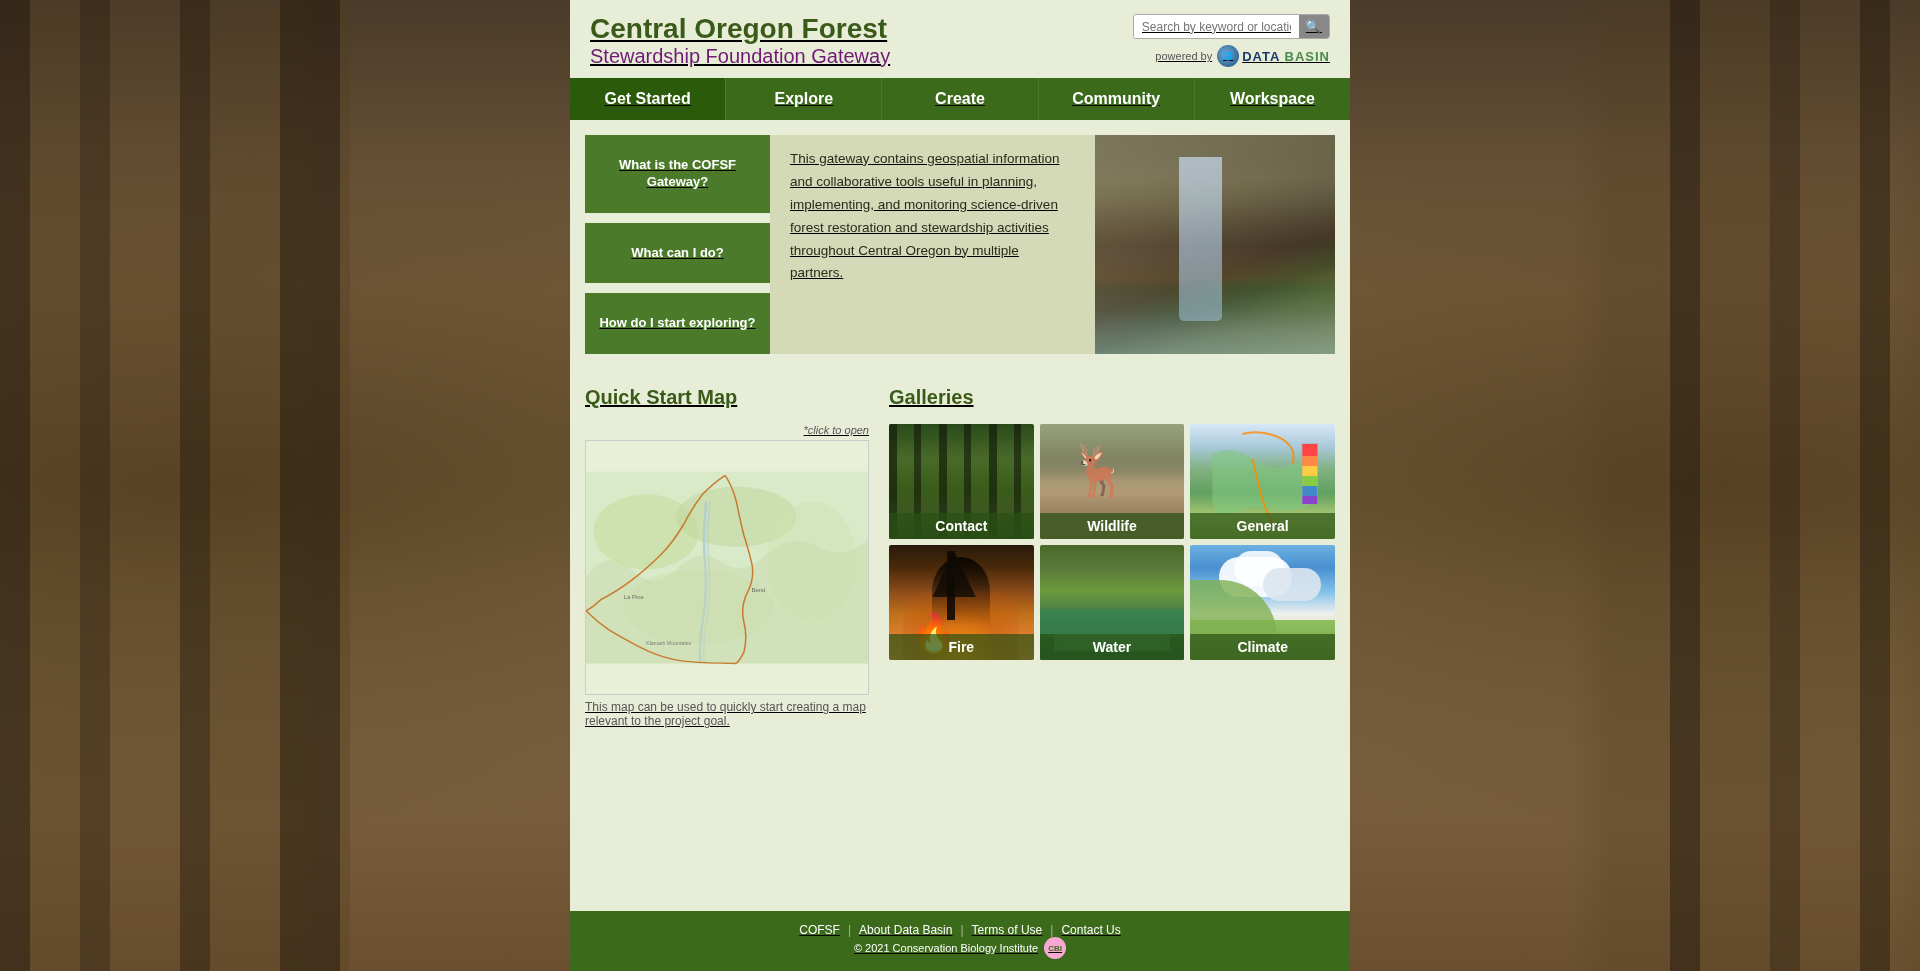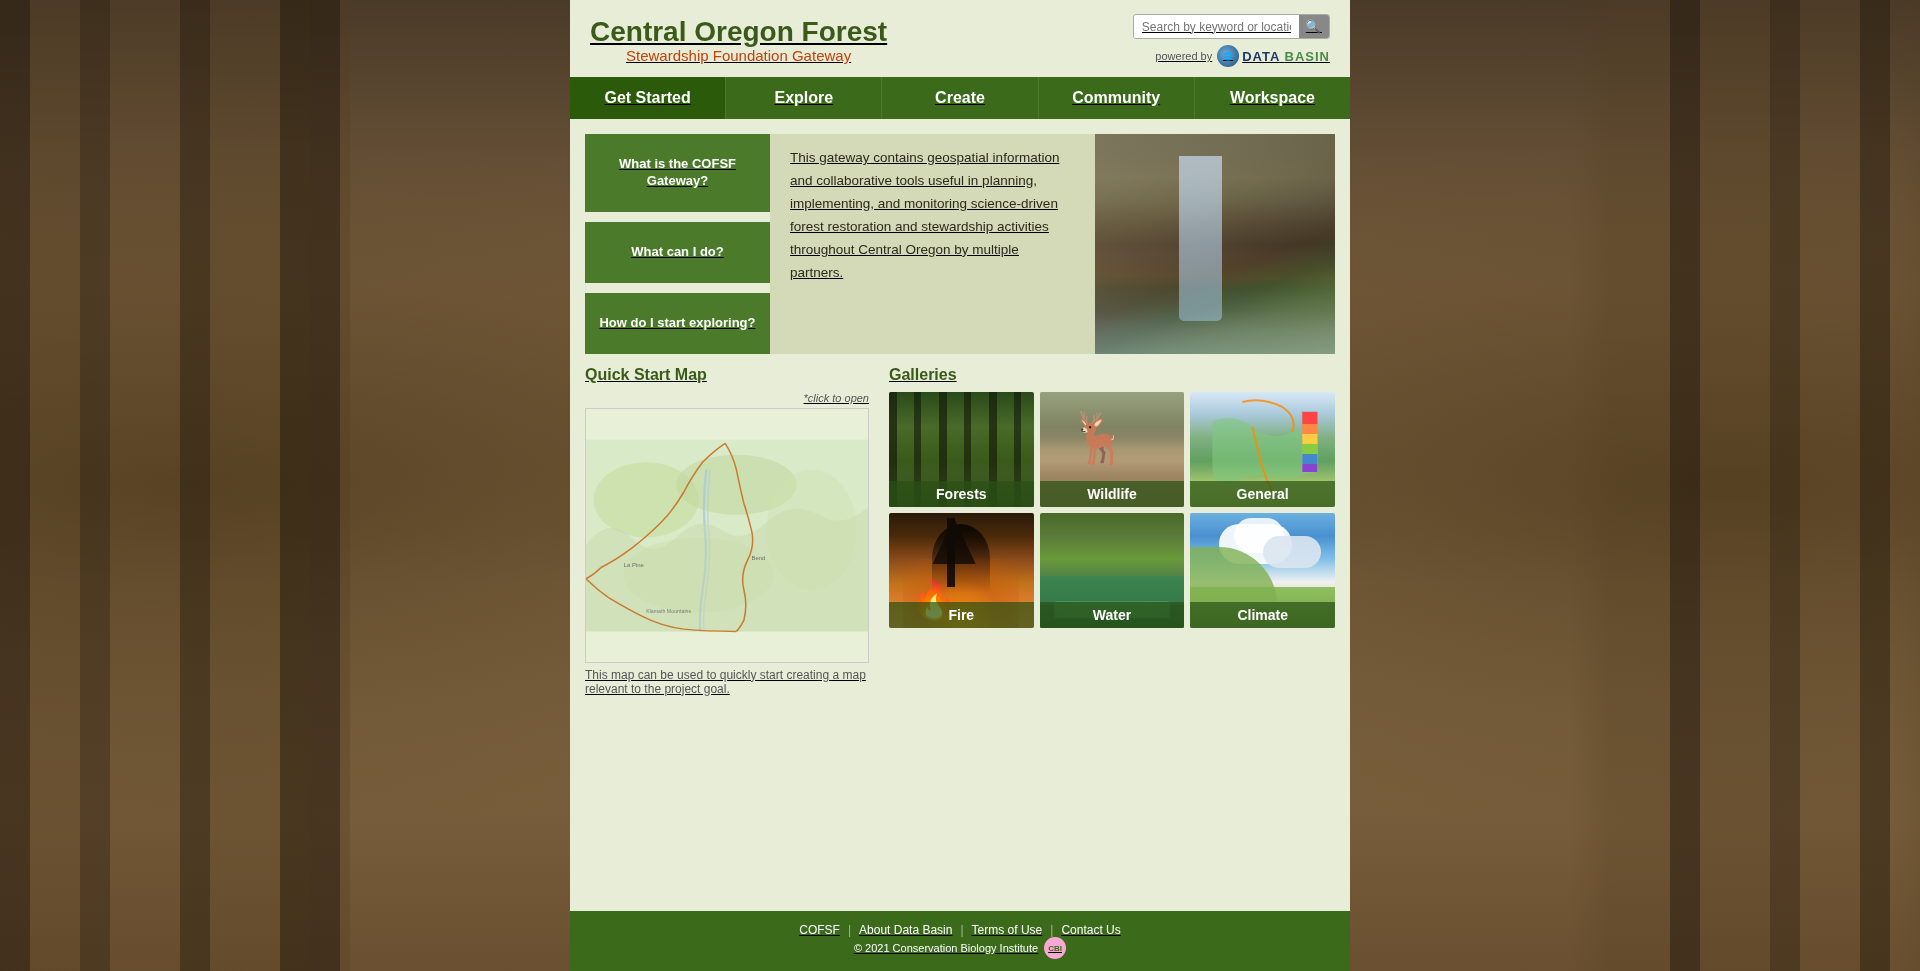--- a/index.html
+++ b/index.html
@@ -75,23 +75,23 @@
       justify-content: space-between;
       align-items: center;
     }
     .header-title h1 {
       font-size: 28px;
       font-weight: bold;
       color: #3a5a1a;
       line-height: 1.1;
     }
     .header-title h2 {
-      font-size: 15px;
+      font-size: 20px;
       font-weight: normal;
-      color: #c2410c;
+      color: #701a75;
       text-align: center;
     }
     .header-right {
       display: flex;
       flex-direction: column;
       align-items: flex-end;
       gap: 6px;
     }
     .search-bar {
       display: flex;
@@ -175,21 +175,21 @@
     .content {
       background: #e8edd8;
       flex: 1;
       padding: 15px;
     }
 
     
     .info-section {
       display: flex;
       gap: 0;
-      margin-bottom: 12px;
+      margin-bottom: 32px;
     }
     .info-buttons {
       display: flex;
       flex-direction: column;
       gap: 10px;
       width: 185px;
       flex-shrink: 0;
     }
     .info-btn {
       background: #4a7a2a;
@@ -245,24 +245,24 @@
     .bottom-sections {
       display: flex;
       gap: 20px;
     }
 
     
     .quickstart-section {
       flex: 1;
     }
     .section-title {
-      font-size: 16px;
+      font-size: 20px;
       font-weight: bold;
       color: #3a5a1a;
-      margin-bottom: 8px;
+      margin-bottom: 15px;
     }
     .click-to-open {
       font-size: 11px;
       color: #555;
       text-align: right;
       margin-bottom: 4px;
       font-style: italic;
     }
     .map-container {
       border: 1px solid #ccc;
@@ -499,21 +499,21 @@
 
       <div class="galleries-section">
         <div class="section-title">Galleries</div>
         <div class="gallery-grid">
 
           <div class="gallery-item">
             <div class="gallery-forests gallery-item-bg">
               <div style="position:absolute;top:0;left:0;right:0;bottom:0;background:repeating-linear-gradient(90deg, rgba(20,30,10,0.7) 0,rgba(20,30,10,0.7) 8px, transparent 8px, transparent 25px, rgba(15,25,8,0.6) 25px, rgba(15,25,8,0.6) 32px, transparent 32px, transparent 50px);"></div>
               <div style="position:absolute;bottom:0;left:0;right:0;height:40%;background:linear-gradient(to top, rgba(40,60,20,0.8), transparent);"></div>
             </div>
-            <div class="gallery-label">Forests</div>
+            <div class="gallery-label">Contact</div>
           </div>
 
           <div class="gallery-item">
             <div class="gallery-wildlife gallery-item-bg">
               <div style="position:absolute;top:0;left:0;right:0;bottom:0;background:linear-gradient(to bottom, #a0a880 0%, #888060 40%, #c0a878 60%, #a89060 80%);opacity:0.6;"></div>
 
               <div style="position:absolute;top:15%;left:20%;font-size:50px;color:rgba(60,40,20,0.85);">🦌</div>
             </div>
             <div class="gallery-label">Wildlife</div>
           </div>

